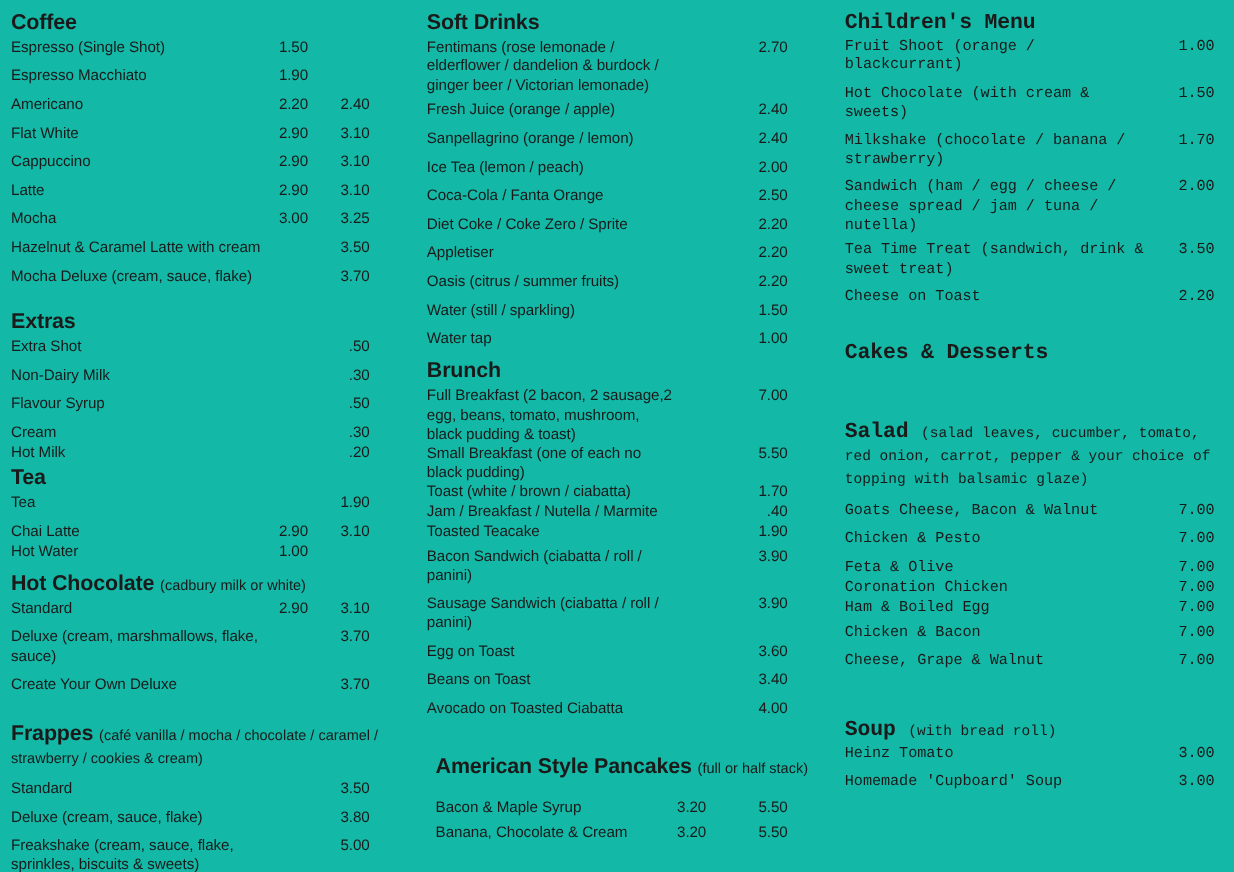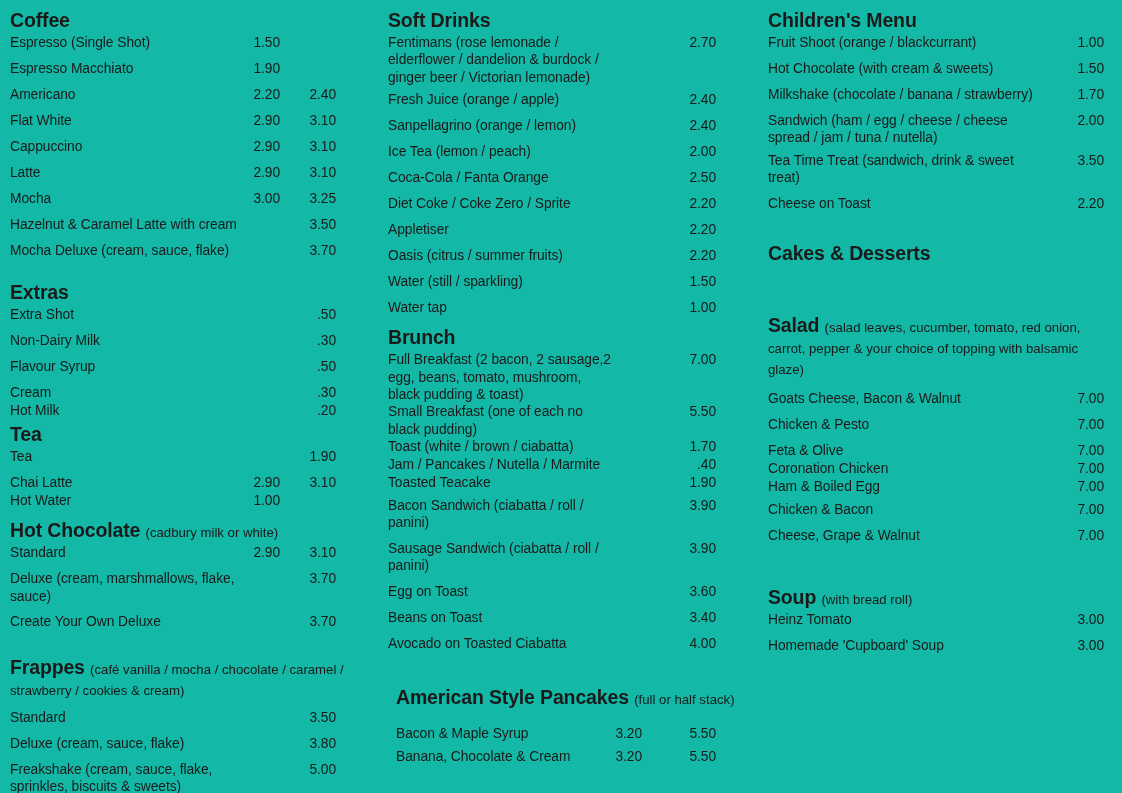--- a/index.html
+++ b/index.html
@@ -20,21 +20,21 @@
     height: 793px;
     background: #14b8a6;
   }
   .column {
     position: absolute;
     top: 0;
     box-sizing: border-box;
   }
   .col-left   { left: 0px;   width: 380px; padding: 10px 26px 0 10px; }
   .col-middle { left: 380px; width: 380px; padding: 10px 26px 0 8px; }
-  .col-right  { left: 760px; width: 362px; padding: 10px 18px 0 8px; }
+  .col-right  { left: 760px; width: 362px; padding: 10px 18px 0 8px; font-family: Liberation Mono, monospace; }
 
   .section { margin: 0; }
 
   .section-head {
     font-size: 19.5px;
     font-weight: bold;
     letter-spacing: -0.15px;
     line-height: 1.08;
     margin: 0 0 3px 0;
     white-space: nowrap;
@@ -326,21 +326,21 @@
         </div>
         <div class="row r-tight">
           <span class="name">Small Breakfast  (one of each no black pudding)</span>
           <span class="p1">5.50</span>
         </div>
         <div class="row r-tight">
           <span class="name">Toast (white / brown / ciabatta)</span>
           <span class="p1">1.70</span>
         </div>
         <div class="row r-tight">
-          <span class="name">Jam / Pancakes / Nutella / Marmite</span>
+          <span class="name">Jam / Breakfast / Nutella / Marmite</span>
           <span class="p1">.40</span>
         </div>
         <div class="row r-mid">
           <span class="name">Toasted Teacake</span>
           <span class="p1">1.90</span>
         </div>
         <div class="row r-loose">
           <span class="name">Bacon Sandwich (ciabatta / roll / panini)</span>
           <span class="p1">3.90</span>
         </div>

